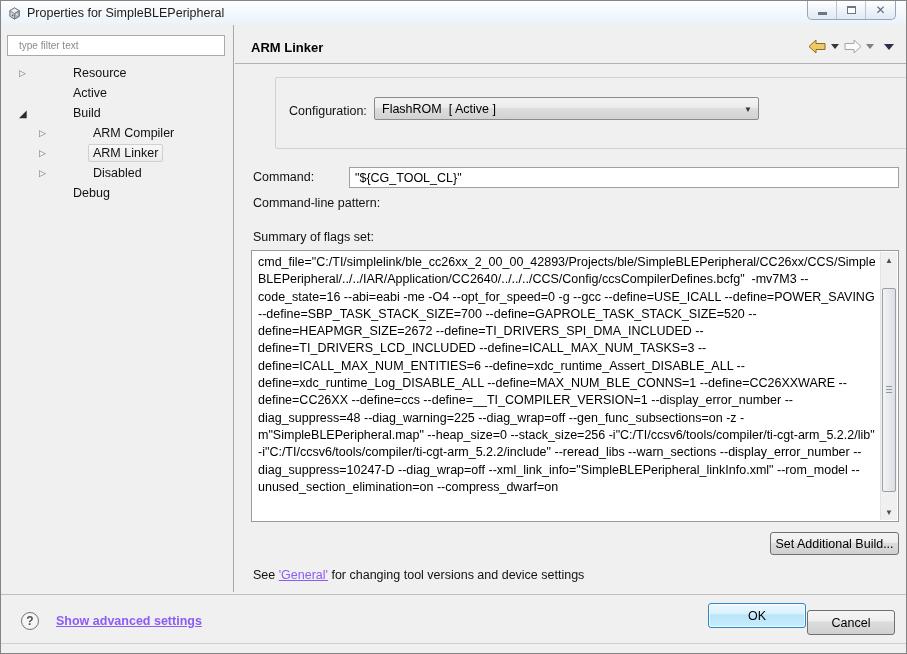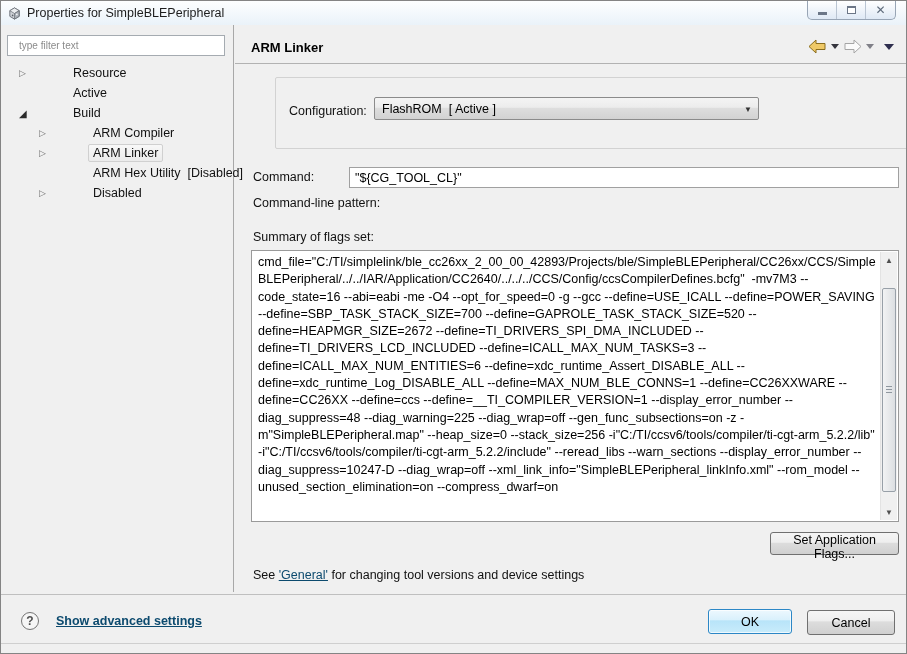--- a/index.html
+++ b/index.html
@@ -133,37 +133,37 @@
     background:linear-gradient(90deg,#f2f3f4,#dcdfe2);
   }
   .thumb-grip{
     position:absolute; left:3px; right:3px; top:50%; height:8px; margin-top:-4px;
     background:repeating-linear-gradient(#8f979f 0 1px,transparent 1px 3px);
   }
 
   .setflags-btn{ position:absolute; left:769px; top:531px; width:129px; height:23px; }
 
   .note{ position:absolute; left:252px; top:567px; }
-  .link{ color:#0c4a6e; text-decoration:underline; cursor:pointer; }
+  .link{ color:#8b5cf6; text-decoration:underline; cursor:pointer; }
 
   
   .footer{
     position:absolute; left:0; right:0; top:593px; bottom:0;
     border-top:1px solid #bfbfbf; background:#f0f0f0;
   }
   .footer-edge{ position:absolute; left:0; right:0; top:48px; height:1px; background:#cfcfcf; }
   .help-btn{
     position:absolute; left:20px; top:17px; width:18px; height:18px;
     border:1px solid #757575; border-radius:50%;
     display:flex; align-items:center; justify-content:center;
     font-size:12px; font-weight:bold; color:#4f4f4f; background:#f6f6f6; cursor:pointer;
   }
   .advanced-link{ position:absolute; left:55px; top:19px;font-weight:bold; }
   .ok-btn{
-    position:absolute; left:707px; top:14px; width:84px; height:25px;
+    position:absolute; left:707px; top:8px; width:98px; height:25px;
     border:1px solid #2c87c6;
     background:linear-gradient(#edf8fe 0%,#d8f0fc 45%,#b8e4f9 46%,#c9ecfb 100%);
     box-shadow:inset 0 0 0 1px rgba(255,255,255,.7);
   }
   .cancel-btn{ position:absolute; left:806px; top:15px; width:88px; height:25px; }
 </style>
 </head>
 <body>
 
 <div class="window">
@@ -207,26 +207,26 @@
       </div>
       <div class="tree-row lvl1">
         <span class="tw">▷</span>
         <span class="tlbl">ARM Compiler</span>
       </div>
       <div class="tree-row lvl1 selected">
         <span class="tw">▷</span>
         <span class="tlbl">ARM Linker</span>
       </div>
       <div class="tree-row lvl1">
+        <span class="tw">▷</span>
+        <span class="tlbl">Disabled</span>
+      </div>
+      <div class="tree-row lvl0">
         <span class="tw"></span>
-        <span class="tlbl">ARM Hex Utility  [Disabled]</span>
-      </div>
-      <div class="tree-row lvl1">
-        <span class="tw">▷</span>
-        <span class="tlbl">Disabled</span>
+        <span class="tlbl">Debug</span>
       </div>
     </div>
   </div>
 
   <div class="main-header-title">ARM Linker</div>
   <div class="nav-icons">
     <svg width="19" height="15" viewBox="0 0 19 15">
       <path d="M8 1 L8 4.5 L17 4.5 L17 10.5 L8 10.5 L8 14 L1 7.5 Z" fill="#efc967" stroke="#8a6d1c" stroke-width="1"></path>
     </svg>
     <span class="tri dark"></span>
@@ -255,21 +255,21 @@
     <div class="flags-text">cmd_file="C:/TI/simplelink/ble_cc26xx_2_00_00_42893/Projects/ble/SimpleBLEPeripheral/CC26xx/CCS/SimpleBLEPeripheral/../../IAR/Application/CC2640/../../../CCS/Config/ccsCompilerDefines.bcfg"  -mv7M3 --code_state=16 --abi=eabi -me -O4 --opt_for_speed=0 -g --gcc --define=USE_ICALL --define=POWER_SAVING --define=SBP_TASK_STACK_SIZE=700 --define=GAPROLE_TASK_STACK_SIZE=520 --define=HEAPMGR_SIZE=2672 --define=TI_DRIVERS_SPI_DMA_INCLUDED --define=TI_DRIVERS_LCD_INCLUDED --define=ICALL_MAX_NUM_TASKS=3 --define=ICALL_MAX_NUM_ENTITIES=6 --define=xdc_runtime_Assert_DISABLE_ALL --define=xdc_runtime_Log_DISABLE_ALL --define=MAX_NUM_BLE_CONNS=1 --define=CC26XXWARE --define=CC26XX --define=ccs --define=__TI_COMPILER_VERSION=1 --display_error_number --diag_suppress=48 --diag_warning=225 --diag_wrap=off --gen_func_subsections=on -z -m"SimpleBLEPeripheral.map" --heap_size=0 --stack_size=256 -i"C:/TI/ccsv6/tools/compiler/ti-cgt-arm_5.2.2/lib" -i"C:/TI/ccsv6/tools/compiler/ti-cgt-arm_5.2.2/include" --reread_libs --warn_sections --display_error_number --diag_suppress=10247-D --diag_wrap=off --xml_link_info="SimpleBLEPeripheral_linkInfo.xml" --rom_model --unused_section_elimination=on --compress_dwarf=on</div>
     <div class="vscroll">
       <div class="scroll-btn up">▲</div>
       <div class="scroll-thumb">
           <span class="thumb-grip"></span>
         </div>
       <div class="scroll-btn down">▼</div>
     </div>
   </div>
 
-  <button class="btn setflags-btn">Set Application Flags...</button>
+  <button class="btn setflags-btn">Set Additional Build...</button>
 
   <div class="note">
     <span>See </span><span class="link">'General'</span><span> for changing tool versions and device settings</span>
   </div>
 
   <div class="footer">
     <div class="help-btn">
         <span>?</span>
       </div>
     <span class="link advanced-link">Show advanced settings</span>

